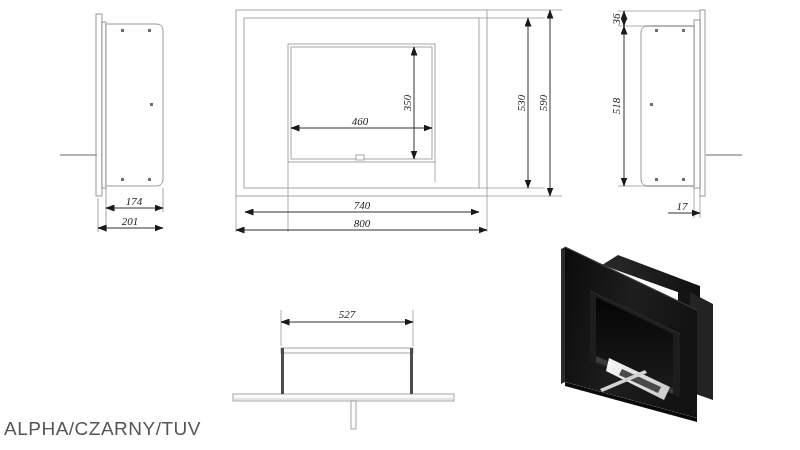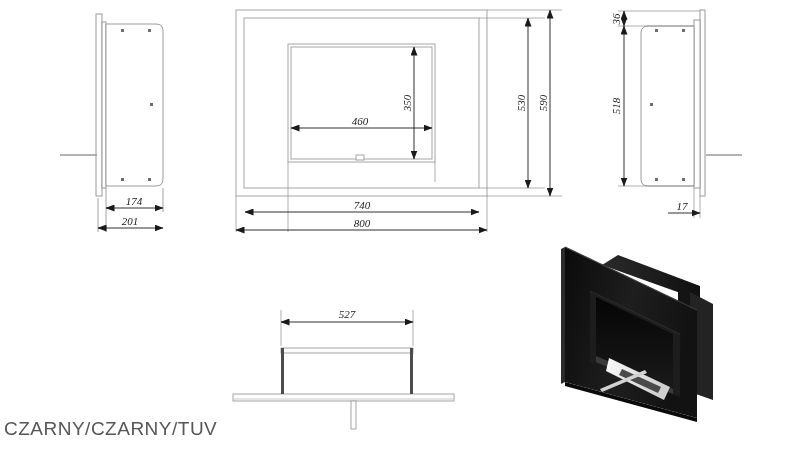--- a/index.html
+++ b/index.html
@@ -211,15 +211,15 @@
 
     <path d="M600 389 L645 370 L647 373 L602 392 Z" fill="#d2d2d2"></path>
 
     <path d="M565 247 L697 310" stroke="#3a3a3a" stroke-width="1.2" fill="none"></path>
     <path d="M590 291 L680 334" stroke="#2e2e2e" stroke-width="1" fill="none"></path>
 
     <path d="M565 382 L697 418 L697 422 L565 386 Z" fill="#0a0a0a"></path>
   </g>
 </svg>
 
-<div class="caption">CZARNY/CZARNY/TUV</div>
+<div class="caption">ALPHA/CZARNY/TUV</div>
 
 </div>
 
 </body></html>

